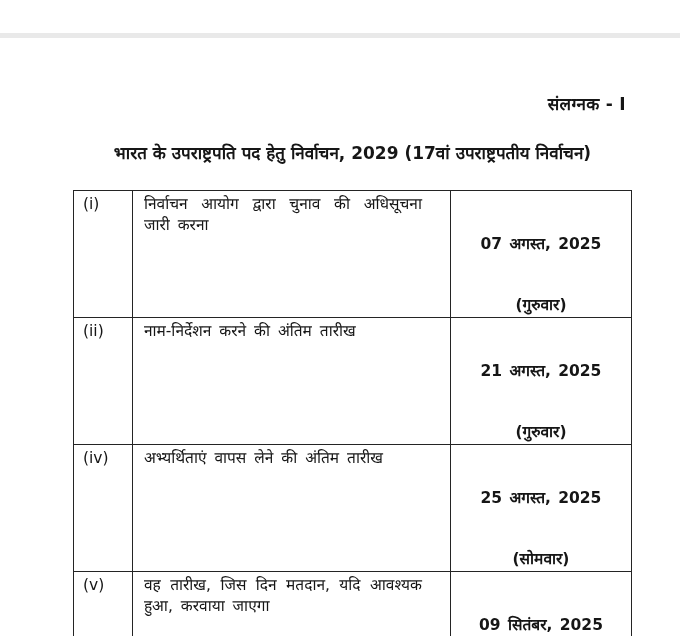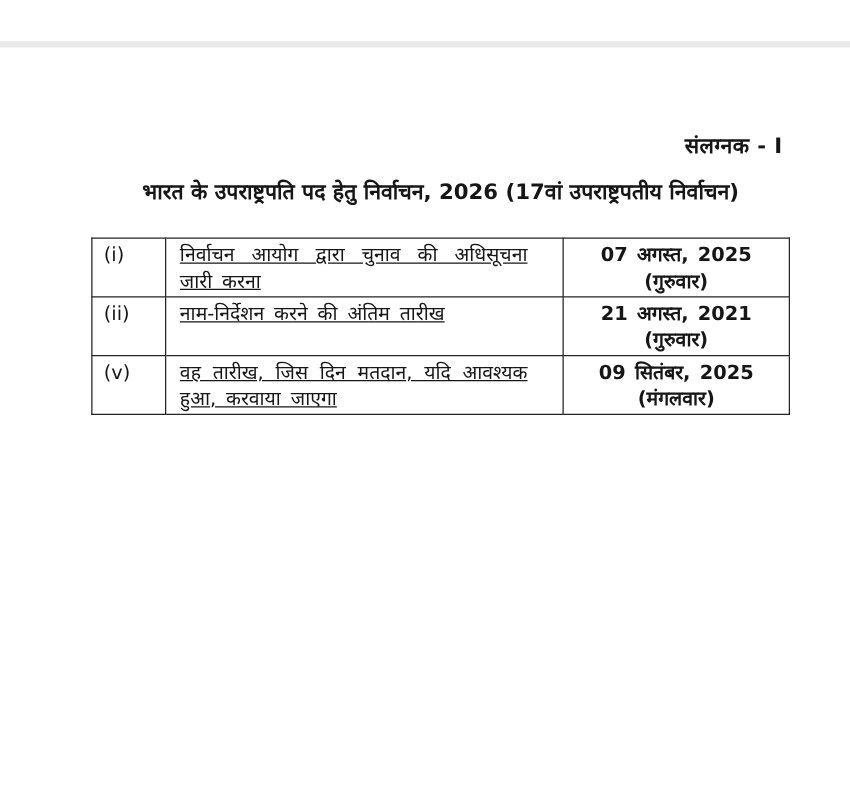--- a/index.html
+++ b/index.html
@@ -19,21 +19,21 @@
   .top-separator {
     position: absolute;
     top: 33px;
     left: 0;
     width: 100%;
     height: 5px;
     background: #e9e9e9;
   }
   .annexure {
     position: absolute;
-    top: 104px;
+    top: 92px;
     right: 54px;
     font-size: 17px;
     font-weight: bold;
     letter-spacing: 0.3px;
     white-space: nowrap;
   }
   .doc-title {
     position: absolute;
     top: 141px;
     left: 45px;
@@ -65,64 +65,72 @@
     width: 55px;
     padding-left: 9px;
     font-weight: normal;
   }
   td.col-desc {
     width: 297px;
     padding-left: 11px;
     padding-right: 28px;
     text-align: justify;
     word-spacing: 3px;
-    text-decoration: underline;
   }
   td.col-date {
     width: 169px;
     text-align: center;
     font-weight: bold;
     word-spacing: 2px;
     padding-left: 4px;
     padding-right: 4px;
   }
   td.col-date .date-line {
     display: block;
+    margin-top: 40px;
   }
 </style>
 </head>
 <body>
 
 <div class="top-separator"></div>
 
 <div class="annexure">संलग्नक - I</div>
 
-<div class="doc-title">भारत के उपराष्ट्रपति पद हेतु निर्वाचन, 2026 (17वां उपराष्ट्रपतीय निर्वाचन)</div>
+<div class="doc-title">भारत के उपराष्ट्रपति पद हेतु निर्वाचन, 2029 (17वां उपराष्ट्रपतीय निर्वाचन)</div>
 
 <table class="schedule">
   <tbody>
   <tr>
     <td class="col-sno">(i)</td>
     <td class="col-desc">निर्वाचन आयोग द्वारा चुनाव की अधिसूचना जारी करना</td>
     <td class="col-date">
       <span class="date-line">07 अगस्त, 2025</span>
       <span class="date-line">(गुरुवार)</span>
     </td>
   </tr>
 
   <tr>
     <td class="col-sno">(ii)</td>
     <td class="col-desc">नाम-निर्देशन करने की अंतिम तारीख</td>
     <td class="col-date">
-      <span class="date-line">21 अगस्त, 2021</span>
+      <span class="date-line">21 अगस्त, 2025</span>
       <span class="date-line">(गुरुवार)</span>
     </td>
   </tr>
 
 
+  <tr>
+    <td class="col-sno">(iv)</td>
+    <td class="col-desc">अभ्यर्थिताएं वापस लेने की अंतिम तारीख</td>
+    <td class="col-date">
+      <span class="date-line">25 अगस्त, 2025</span>
+      <span class="date-line">(सोमवार)</span>
+    </td>
+  </tr>
 
   <tr>
     <td class="col-sno">(v)</td>
     <td class="col-desc">वह तारीख, जिस दिन मतदान, यदि आवश्यक हुआ, करवाया जाएगा</td>
     <td class="col-date">
       <span class="date-line">09 सितंबर, 2025</span>
       <span class="date-line">(मंगलवार)</span>
     </td>
   </tr>
 

